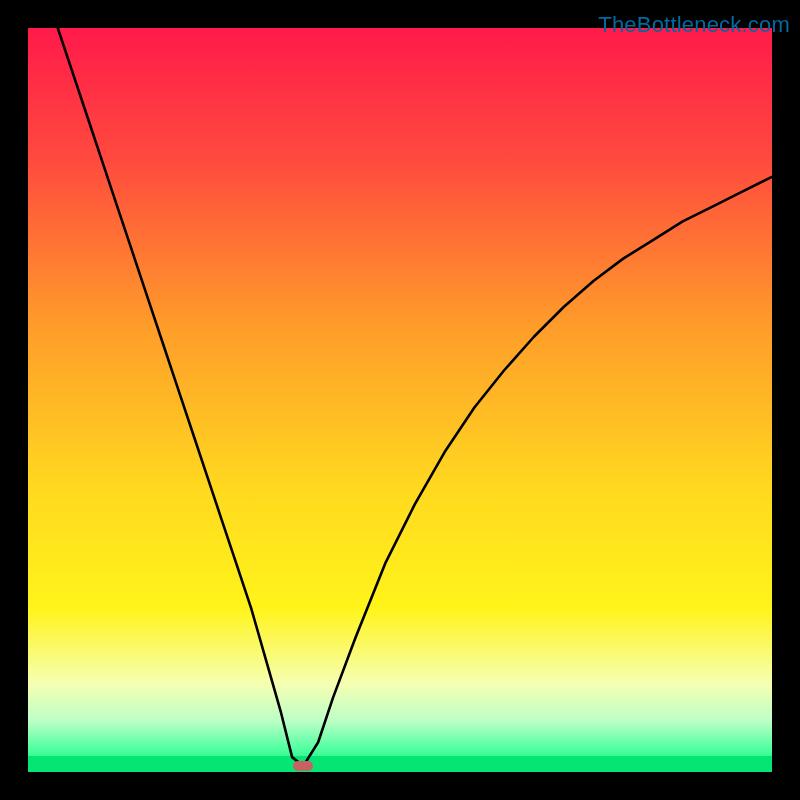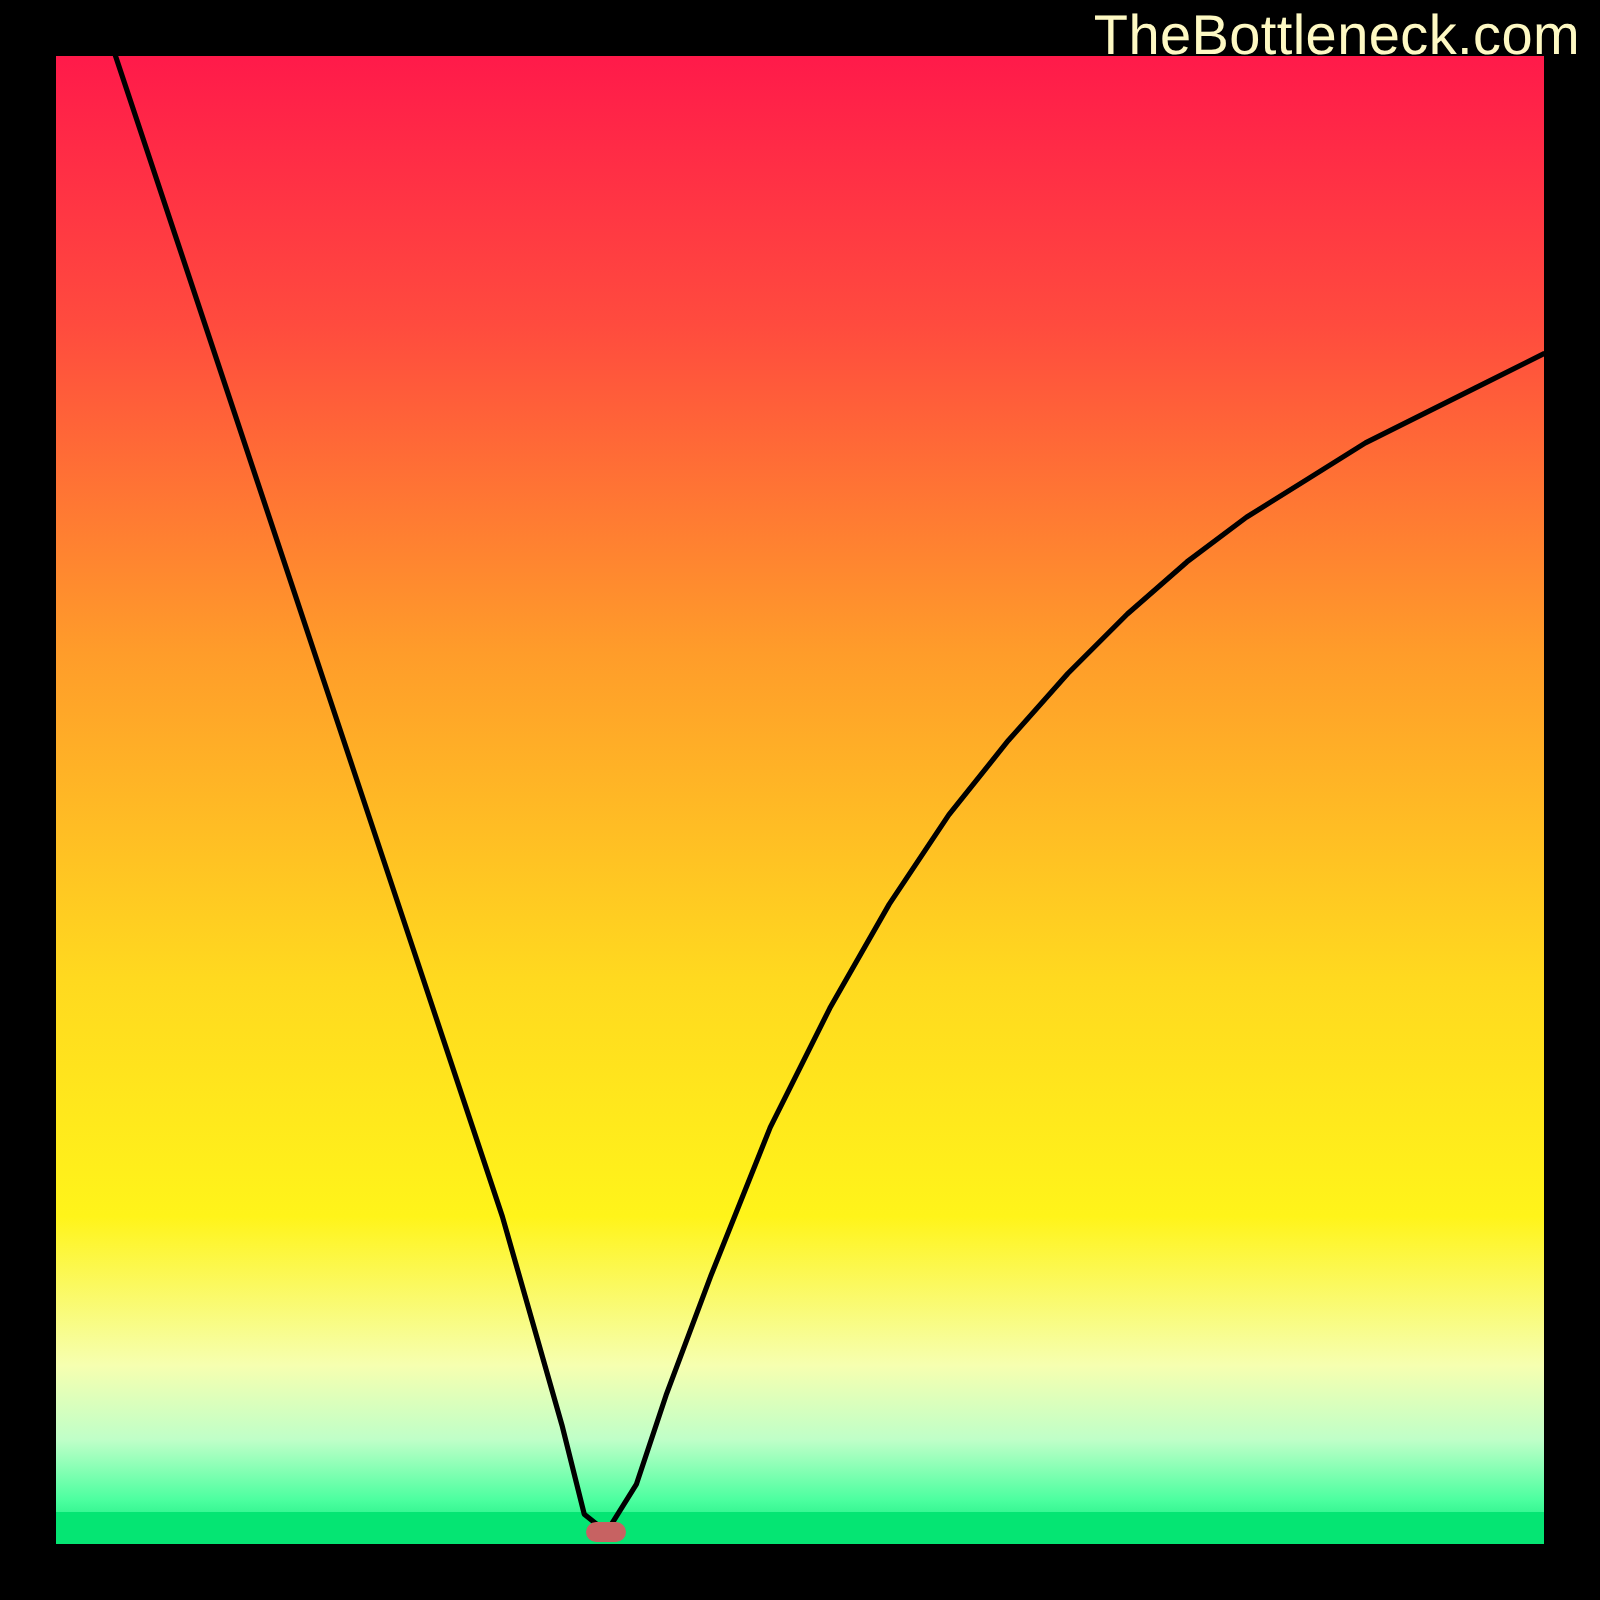--- a/index.html
+++ b/index.html
@@ -12,24 +12,24 @@
     font-family: Arial, Helvetica, sans-serif;
   }
   .outer {
     position: relative;
     width: 800px;
     height: 800px;
     background: #000;
   }
   .watermark {
     position: absolute;
-    top: 2px;
+    top: 12px;
     right: 10px;
-    color: #fef9c3;
-    font-size: 28px;
+    color: #0369a1;
+    font-size: 22px;
     font-weight: 500;
     letter-spacing: 0.2px;
     z-index: 20;
   }
   .plot-frame {
     position: absolute;
     left: 28px;
     top: 28px;
     width: 744px;
     height: 744px;

